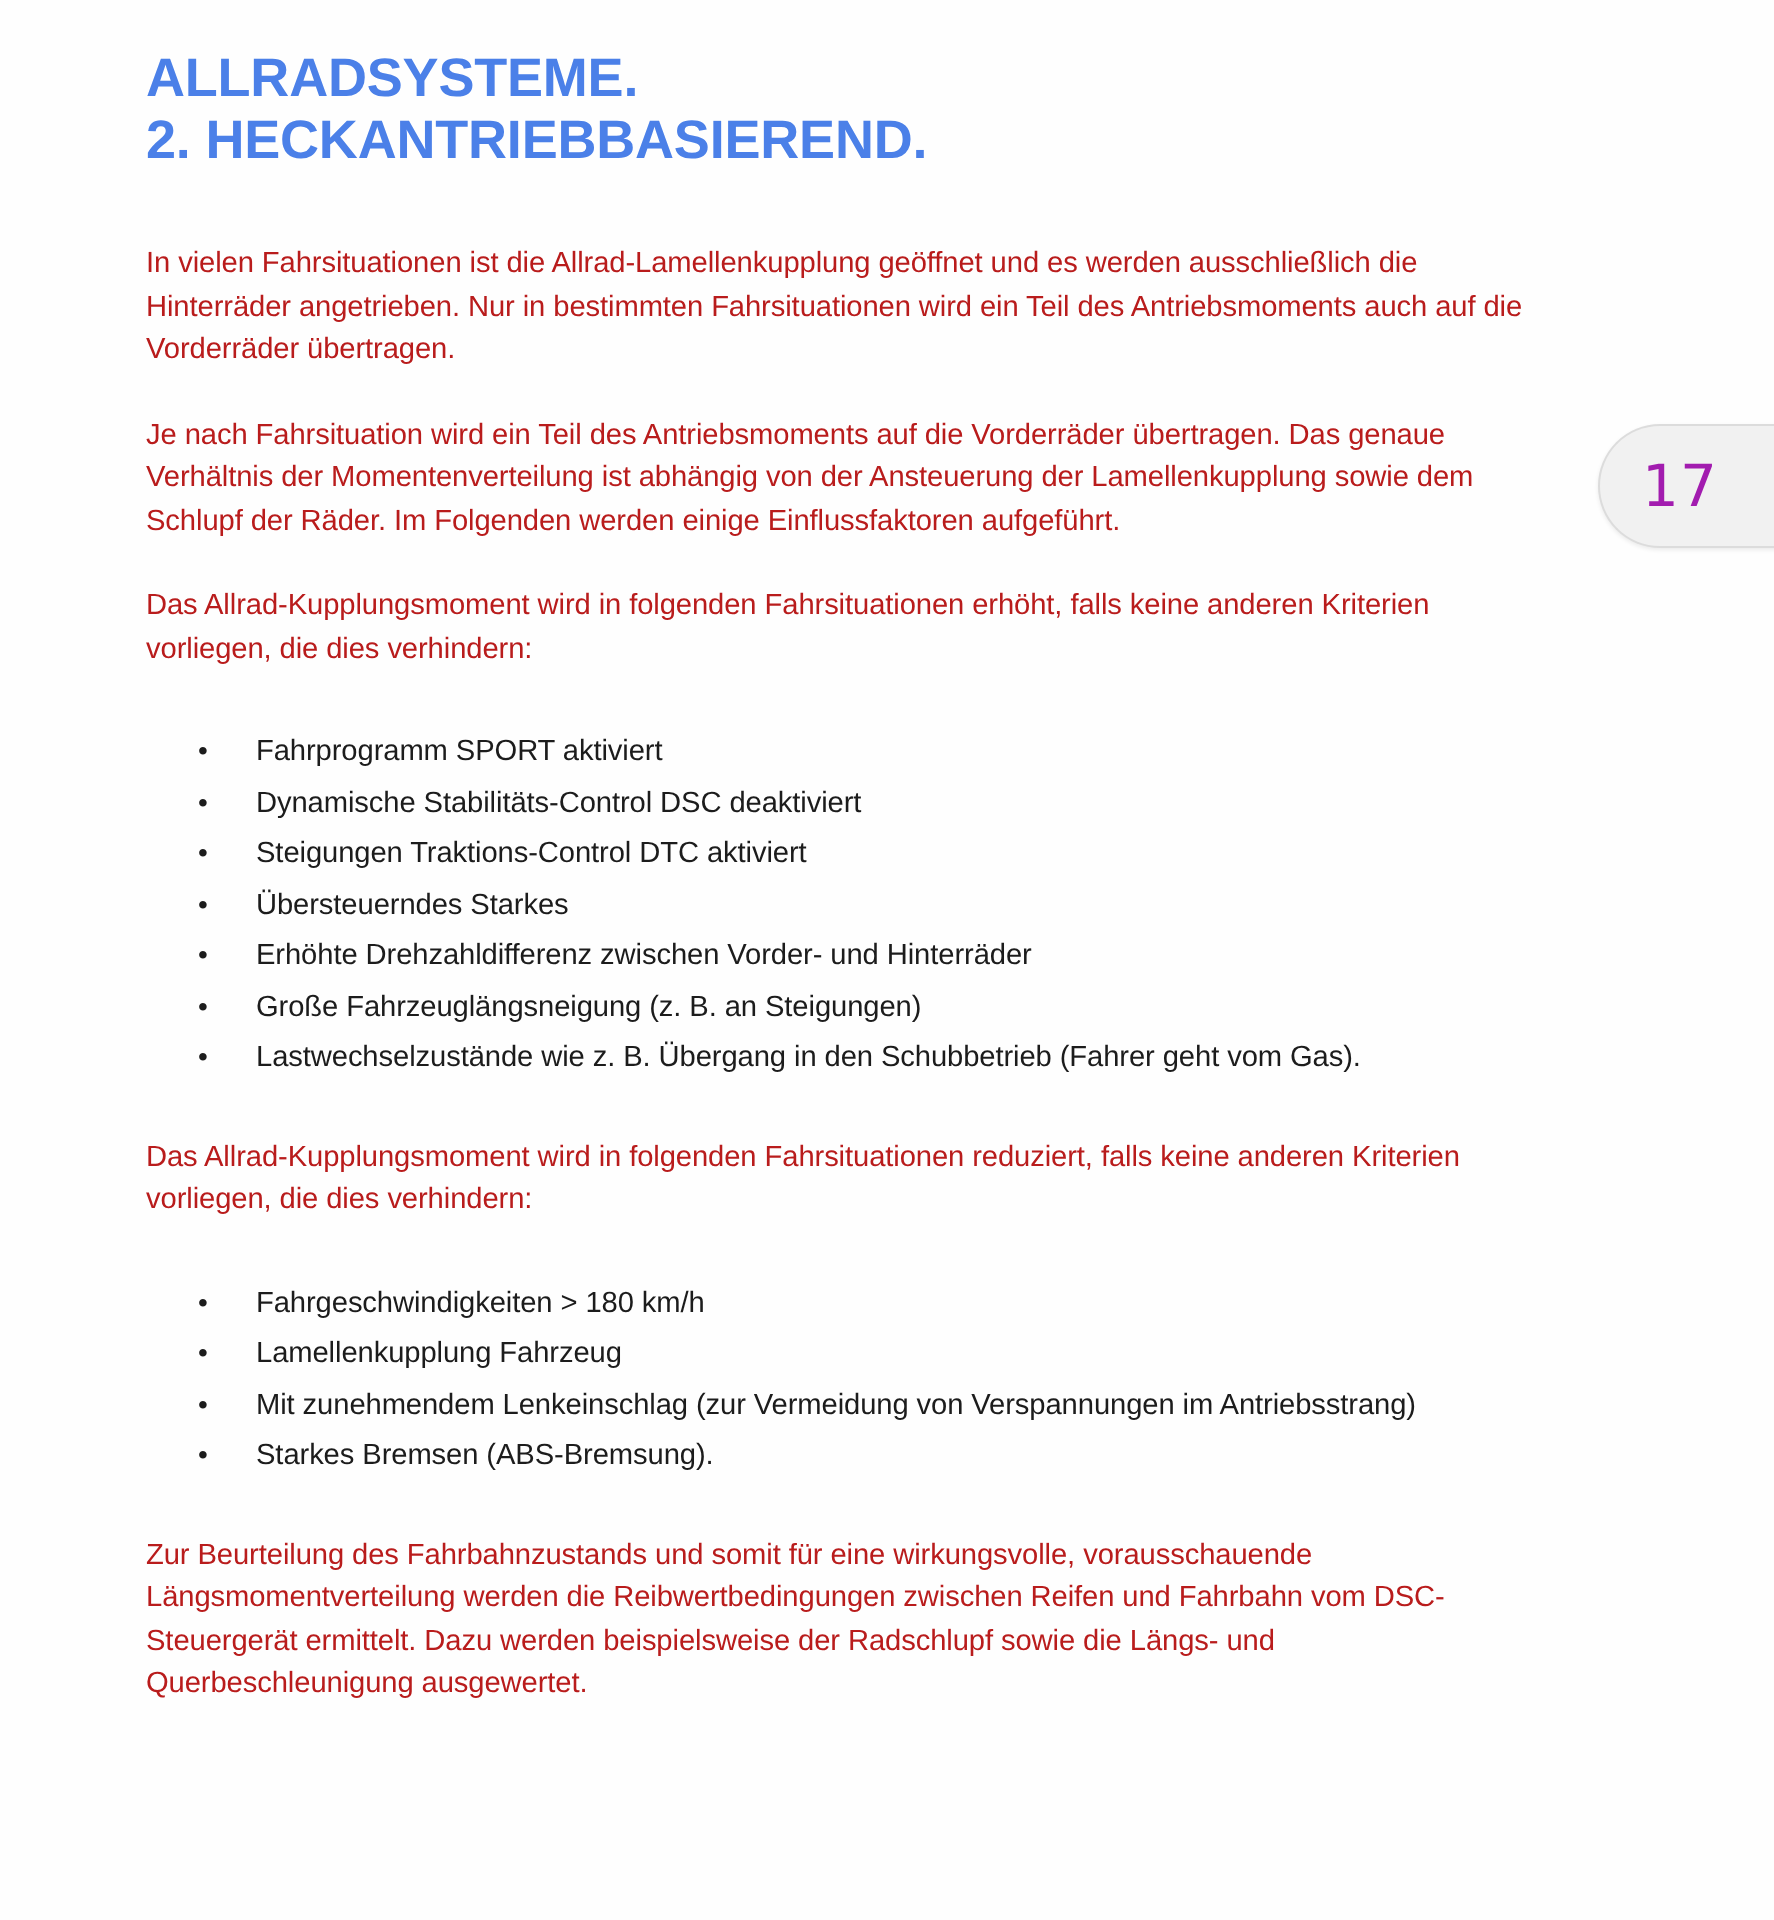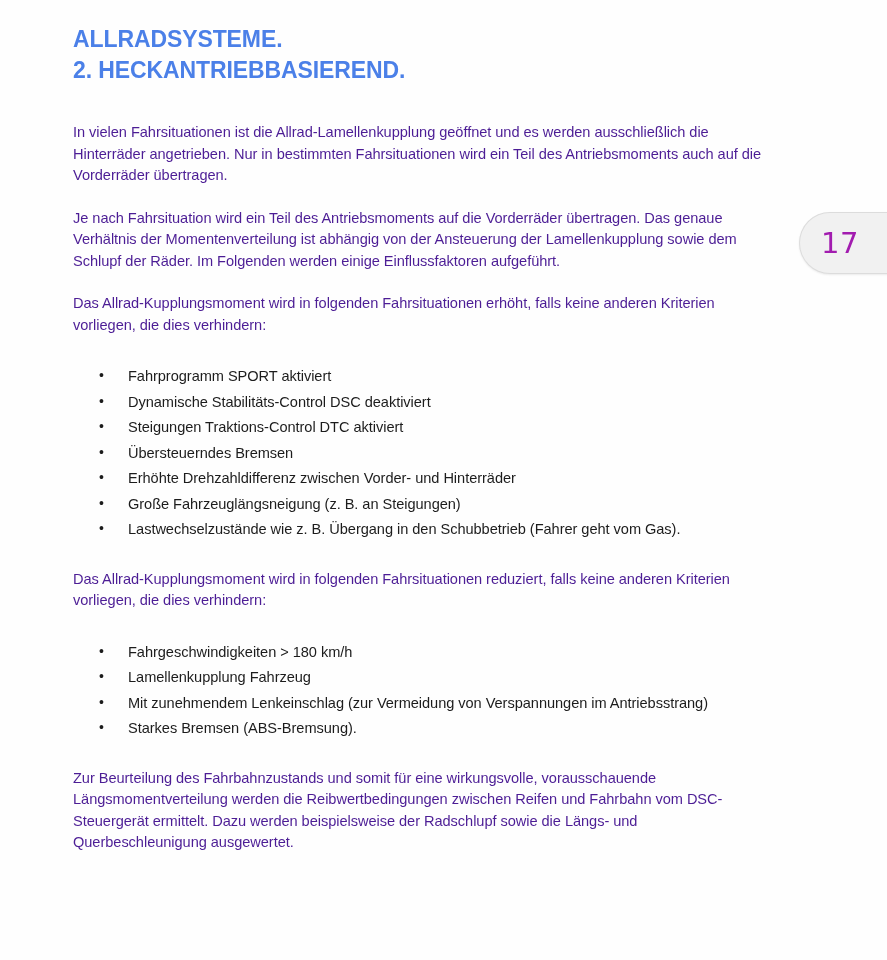--- a/index.html
+++ b/index.html
@@ -54,37 +54,37 @@
   .content {
     position: absolute;
     left: 73px;
     top: 0;
     width: 690px;
   }
 
   .doc-title {
     color: #4b80e8;
     font-weight: bold;
-    font-size: 23px;
+    font-size: 27px;
     line-height: 31px;
     letter-spacing: -0.1px;
     margin: 0;
     padding-top: 24px;
   }
   .doc-title .line2 { display: block; }
 
   .body-block {
     margin-top: 36px;
   }
 
   p.para {
     margin: 0 0 21px 0;
     font-size: 14.6px;
     line-height: 21.5px;
-    color: #4c1d95;
+    color: #b91c1c;
     letter-spacing: -0.05px;
   }
   p.para:last-child { margin-bottom: 0; }
 
   ul.bullets {
     list-style: none;
     margin: 0 0 4px 0;
     padding: 0;
   }
   ul.bullets li {
@@ -132,21 +132,21 @@
       <p class="para">Je nach Fahrsituation wird ein Teil des Antriebsmoments auf die Vorderräder übertragen. Das genaue Verhältnis der Momentenverteilung ist abhängig von der Ansteuerung der Lamellenkupplung sowie dem Schlupf der Räder. Im Folgenden werden einige Einflussfaktoren aufgeführt.</p>
 
       <p class="para">Das Allrad-Kupplungsmoment wird in folgenden Fahrsituationen erhöht, falls keine anderen Kriterien vorliegen, die dies verhindern:</p>
 
       <div class="spacer-sm"></div>
 
       <ul class="bullets">
         <li>Fahrprogramm SPORT aktiviert</li>
         <li>Dynamische Stabilitäts-Control DSC deaktiviert</li>
         <li>Steigungen Traktions-Control DTC aktiviert</li>
-        <li>Übersteuerndes Bremsen</li>
+        <li>Übersteuerndes Starkes</li>
         <li>Erhöhte Drehzahldifferenz zwischen Vorder- und Hinterräder</li>
         <li>Große Fahrzeuglängsneigung (z. B. an Steigungen)</li>
         <li>Lastwechselzustände wie z. B. Übergang in den Schubbetrieb (Fahrer geht vom Gas).</li>
       </ul>
 
       <div class="spacer-lg"></div>
 
       <p class="para">Das Allrad-Kupplungsmoment wird in folgenden Fahrsituationen reduziert, falls keine anderen Kriterien vorliegen, die dies verhindern:</p>
 
       <div class="spacer-sm"></div>

